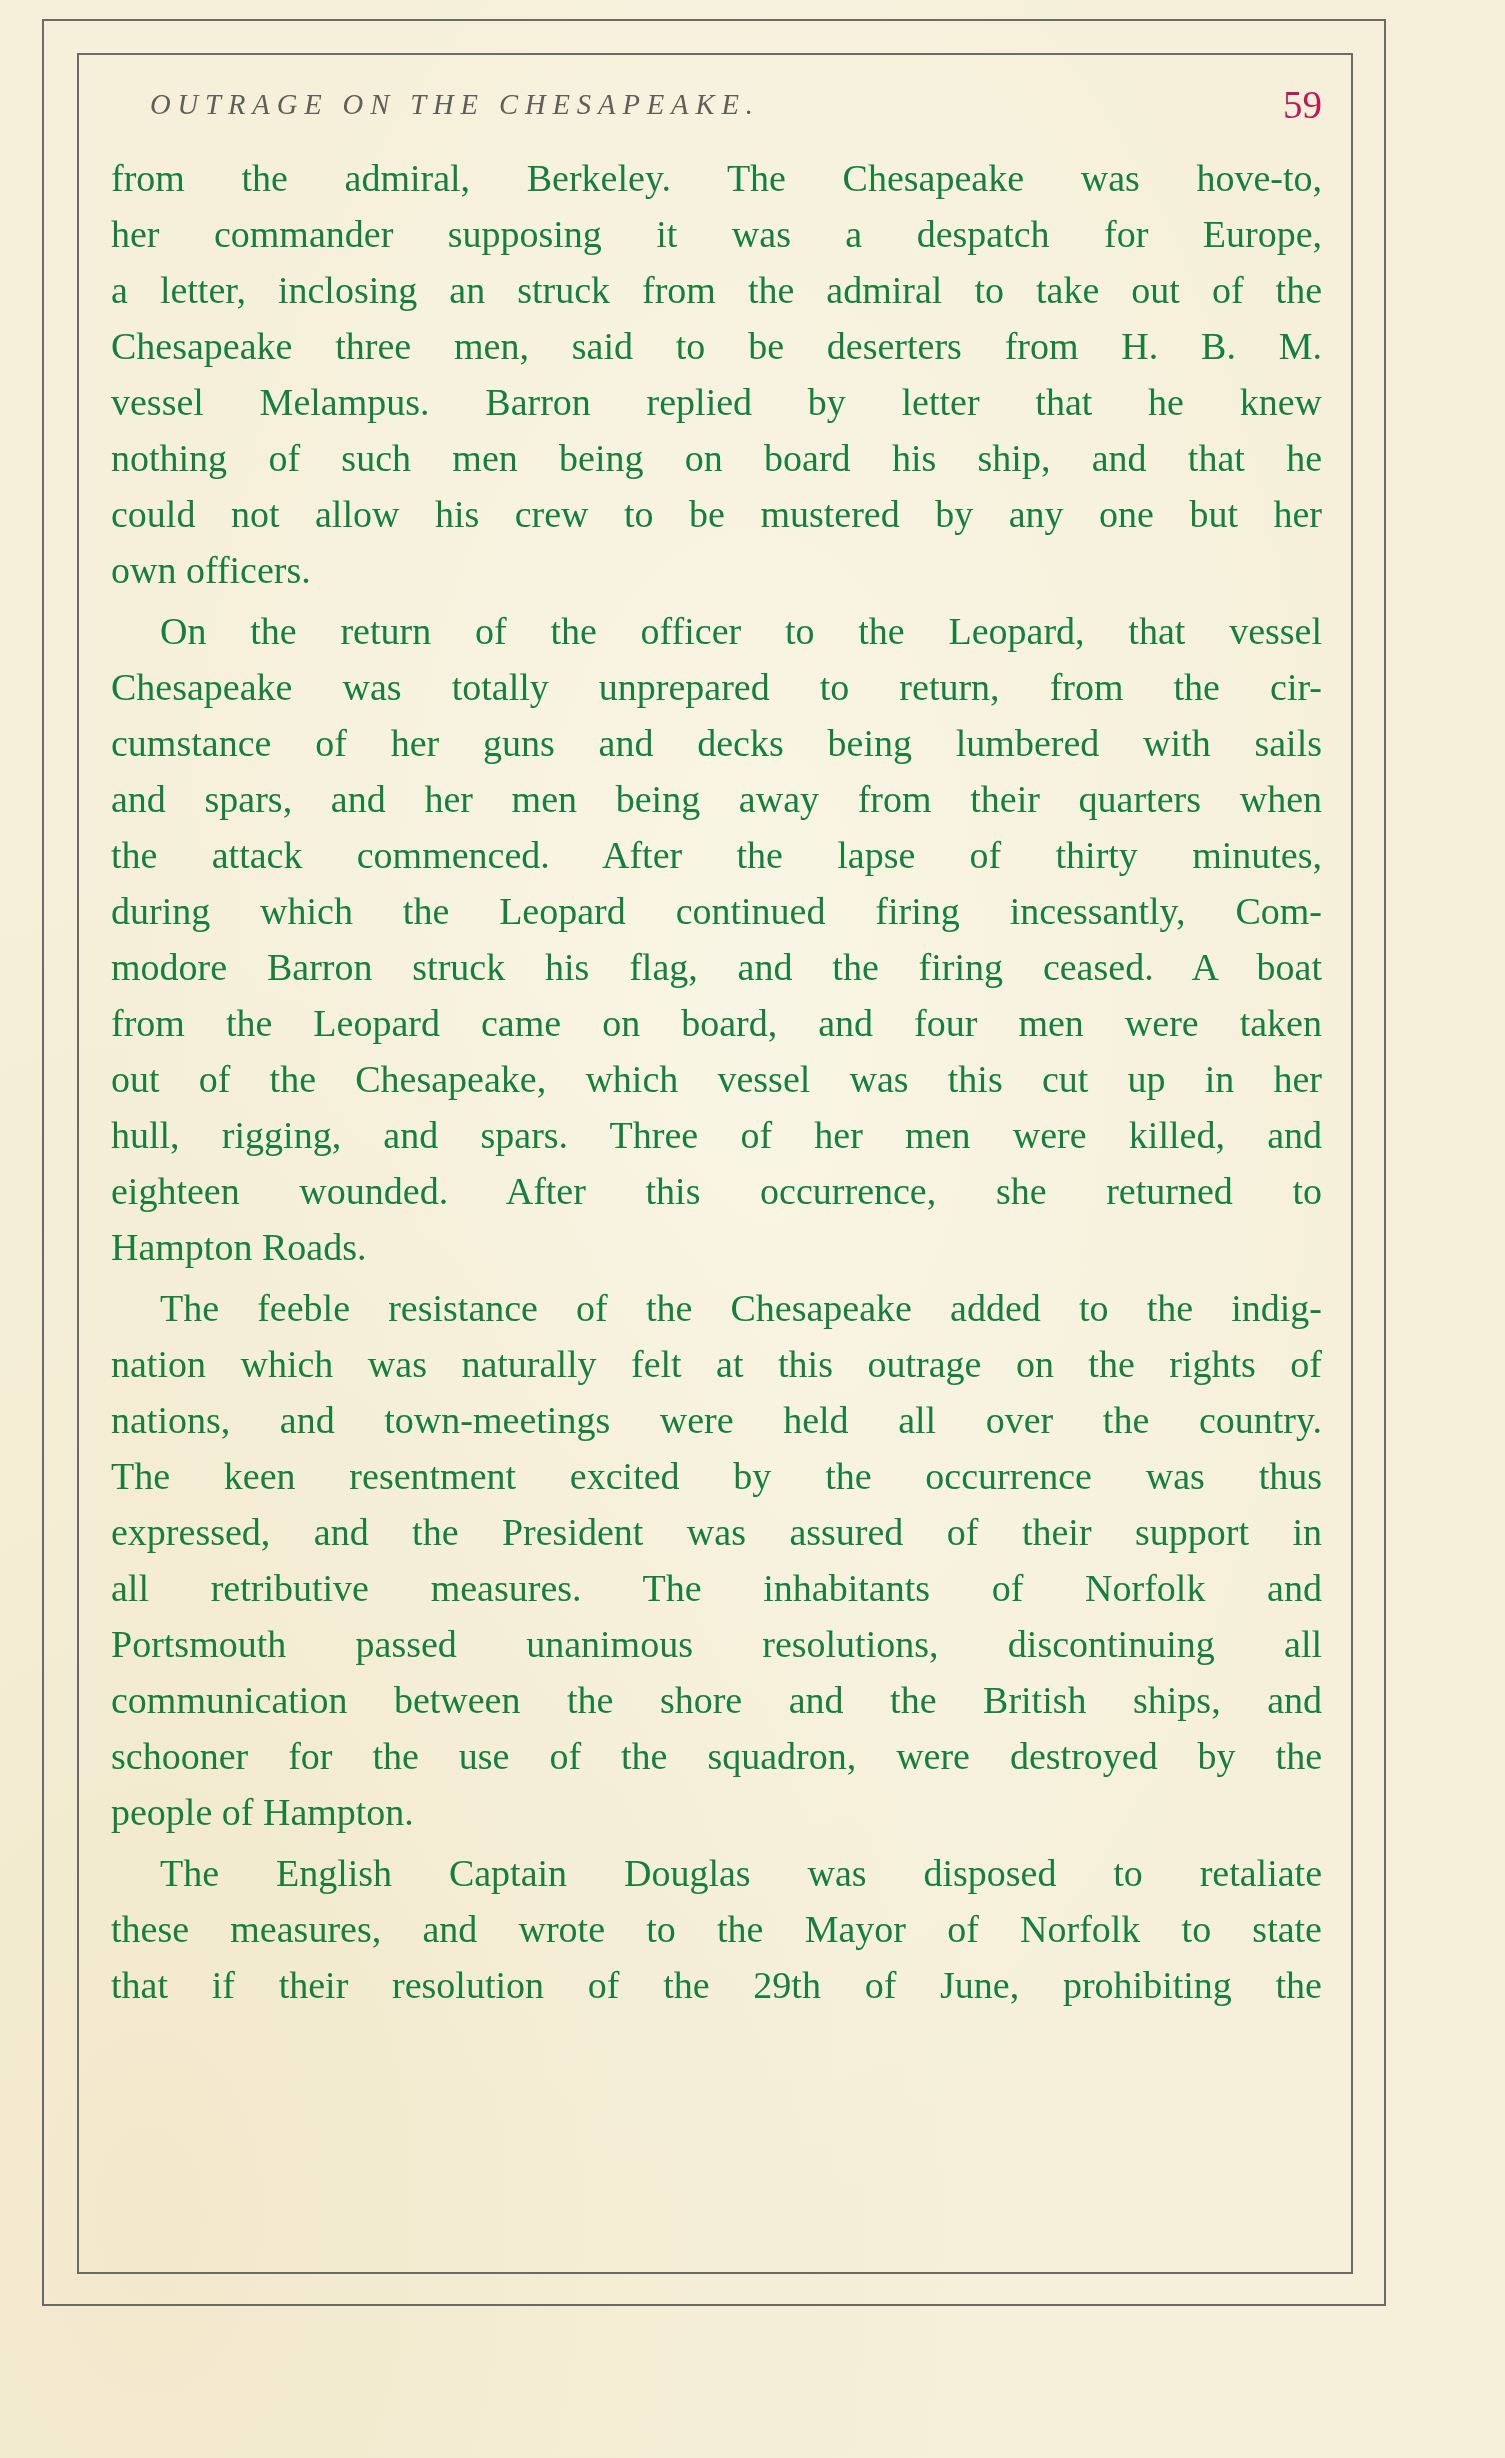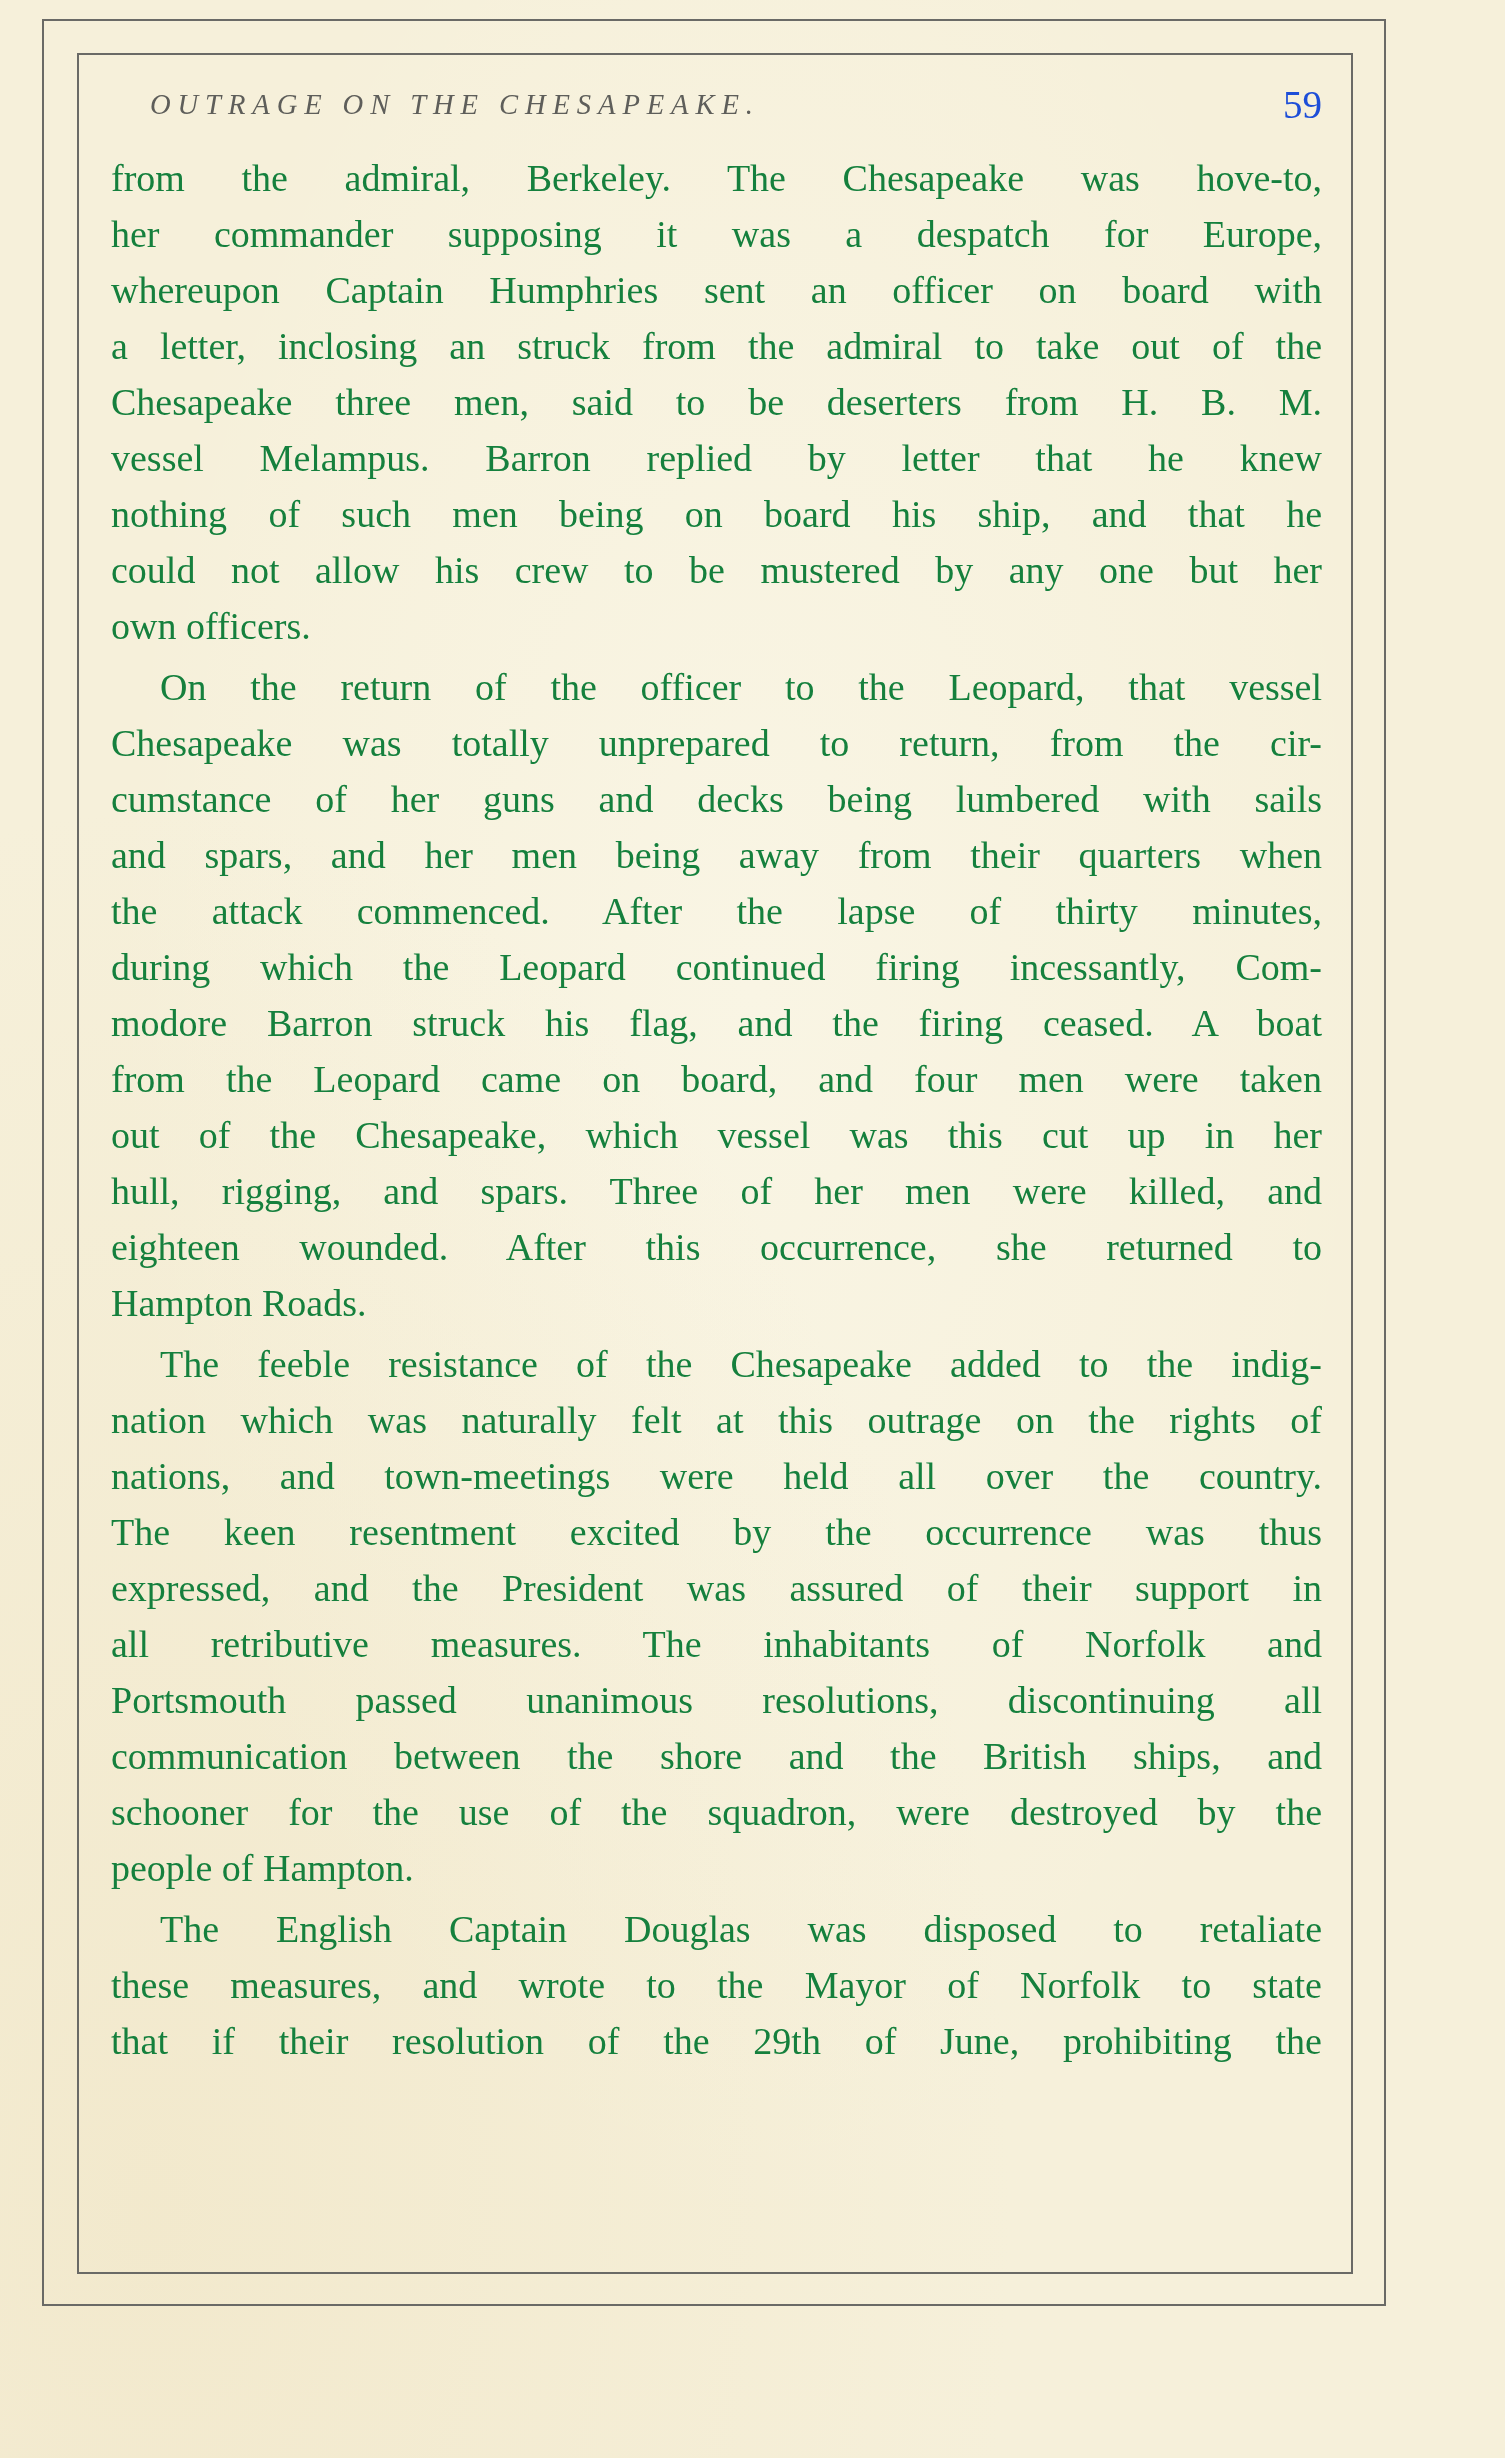--- a/index.html
+++ b/index.html
@@ -62,21 +62,21 @@
       box-sizing: border-box;
       font-style: italic;
     }
     .head-page {
       position: absolute;
       right: 0;
       top: 0;
       font-family: "Liberation Serif", "DejaVu Serif", serif;
       font-size: 39px;
       line-height: 43px;
-      color: #1d4ed8;
+      color: #be185d;
     }
     .body-text {
       position: absolute;
       left: 111px;
       top: 150px;
       width: 1211px;
       font-family: Liberation Serif, serif;
       font-size: 38px;
       line-height: 56px;
       color: #15803d;
@@ -114,21 +114,20 @@
 <div class="running-head">
   <div class="head-title">OUTRAGE ON THE CHESAPEAKE.</div>
   <div class="head-page">59</div>
 </div>
 
 <div class="body-text">
 
   <div class="para">
     <div class="line"><span>from the admiral, Berkeley.  The Chesapeake was hove-to,</span></div>
     <div class="line"><span>her commander supposing it was a despatch for Europe,</span></div>
-    <div class="line"><span>whereupon Captain Humphries sent an officer on board with</span></div>
     <div class="line"><span>a letter, inclosing an struck from the admiral to take out of the</span></div>
     <div class="line"><span>Chesapeake three men, said to be deserters from H. B. M.</span></div>
     <div class="line"><span>vessel Melampus.  Barron replied by letter that he knew</span></div>
     <div class="line"><span>nothing of such men being on board his ship, and that he</span></div>
     <div class="line"><span>could not allow his crew to be mustered by any one but her</span></div>
     <div class="line last"><span>own officers.</span></div>
   </div>
 
   <div class="para">
     <div class="line indent"><span>On the return of the officer to the Leopard, that vessel</span></div>

